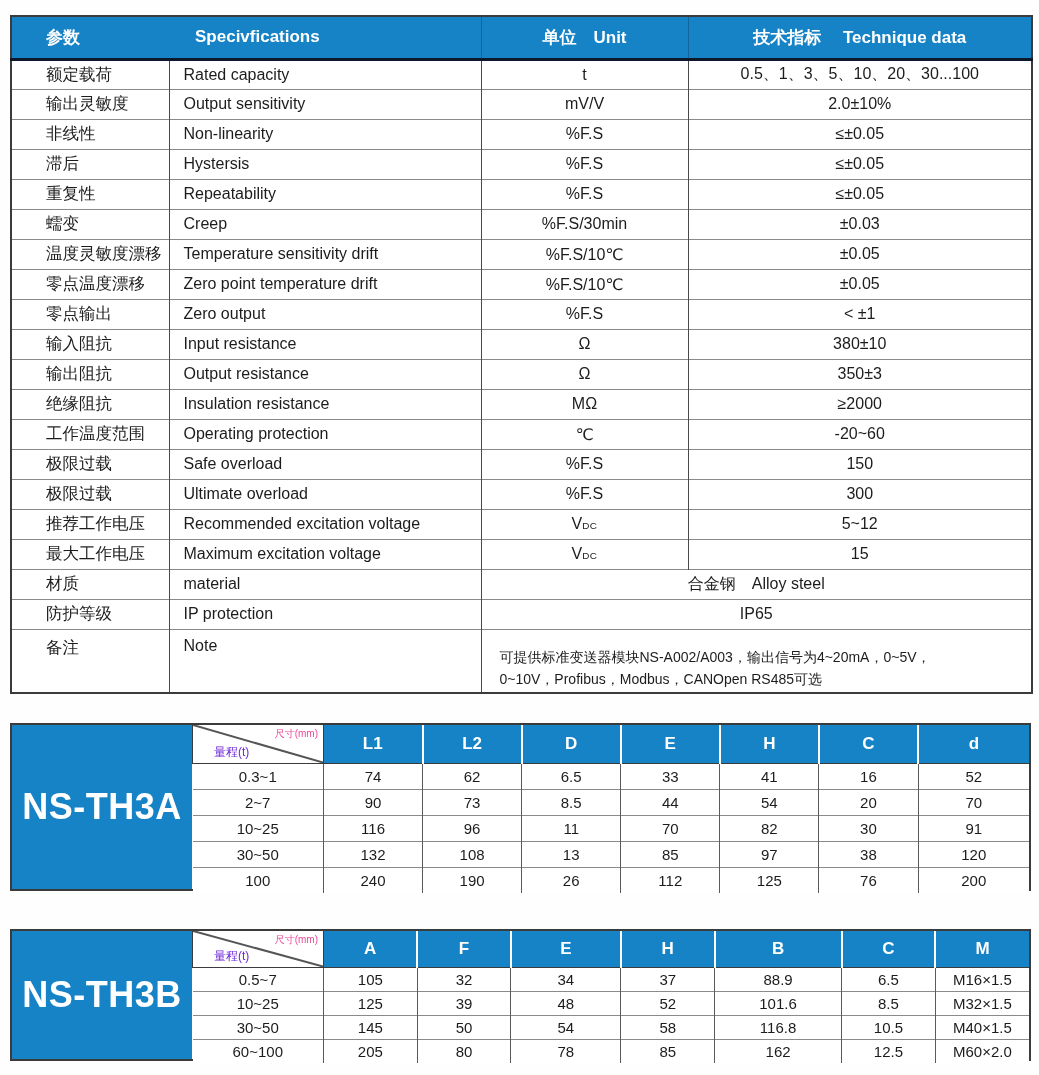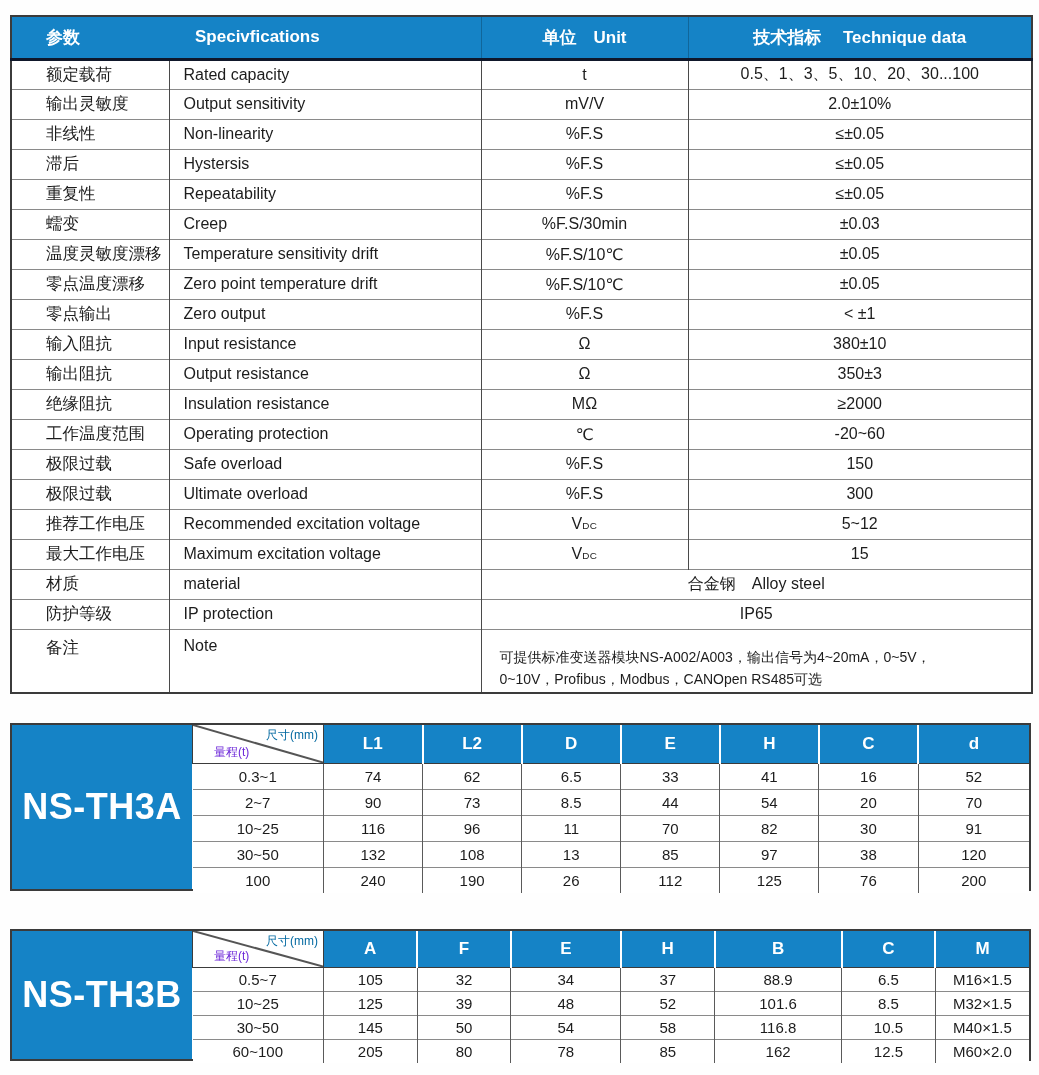--- a/index.html
+++ b/index.html
@@ -91,21 +91,21 @@
   }
   .t0 table.dim-table thead th { height:38px; }
   .t1 table.dim-table thead th { height:36px; }
   table.dim-table thead th.corner {
     background:#fff; position:relative;
     border-left:1px solid #3b3b3b;
     width:131px;
   }
   table.dim-table thead th.corner + th { border-left:1px solid #3b3b3b; }
   table.dim-table thead th.corner svg { position:absolute; left:0; top:0; width:100%; height:100%; display:block; }
-  .c-top { position:absolute; top:2px; right:5px; color:#0369a1; font-weight:normal; font-size:12px; }
+  .c-top { position:absolute; top:2px; right:5px; color:#ec4899; font-weight:normal; font-size:10px; }
   .c-bot { position:absolute; bottom:2px; left:21px; color:#6d28d9; font-weight:normal; font-size:12px; }
   table.dim-table tbody td {
     text-align:center; font-size:15px;
     border-top:1px solid #8a8a8a;
     background:#fff;
   }
   .t0 table.dim-table tbody td { height:26px; }
   .t1 table.dim-table tbody td { height:24px; }
   table.dim-table tbody td + td { border-left:1px solid #5a5a5a; }
   table.dim-table tbody td:first-child { border-left:none; }

